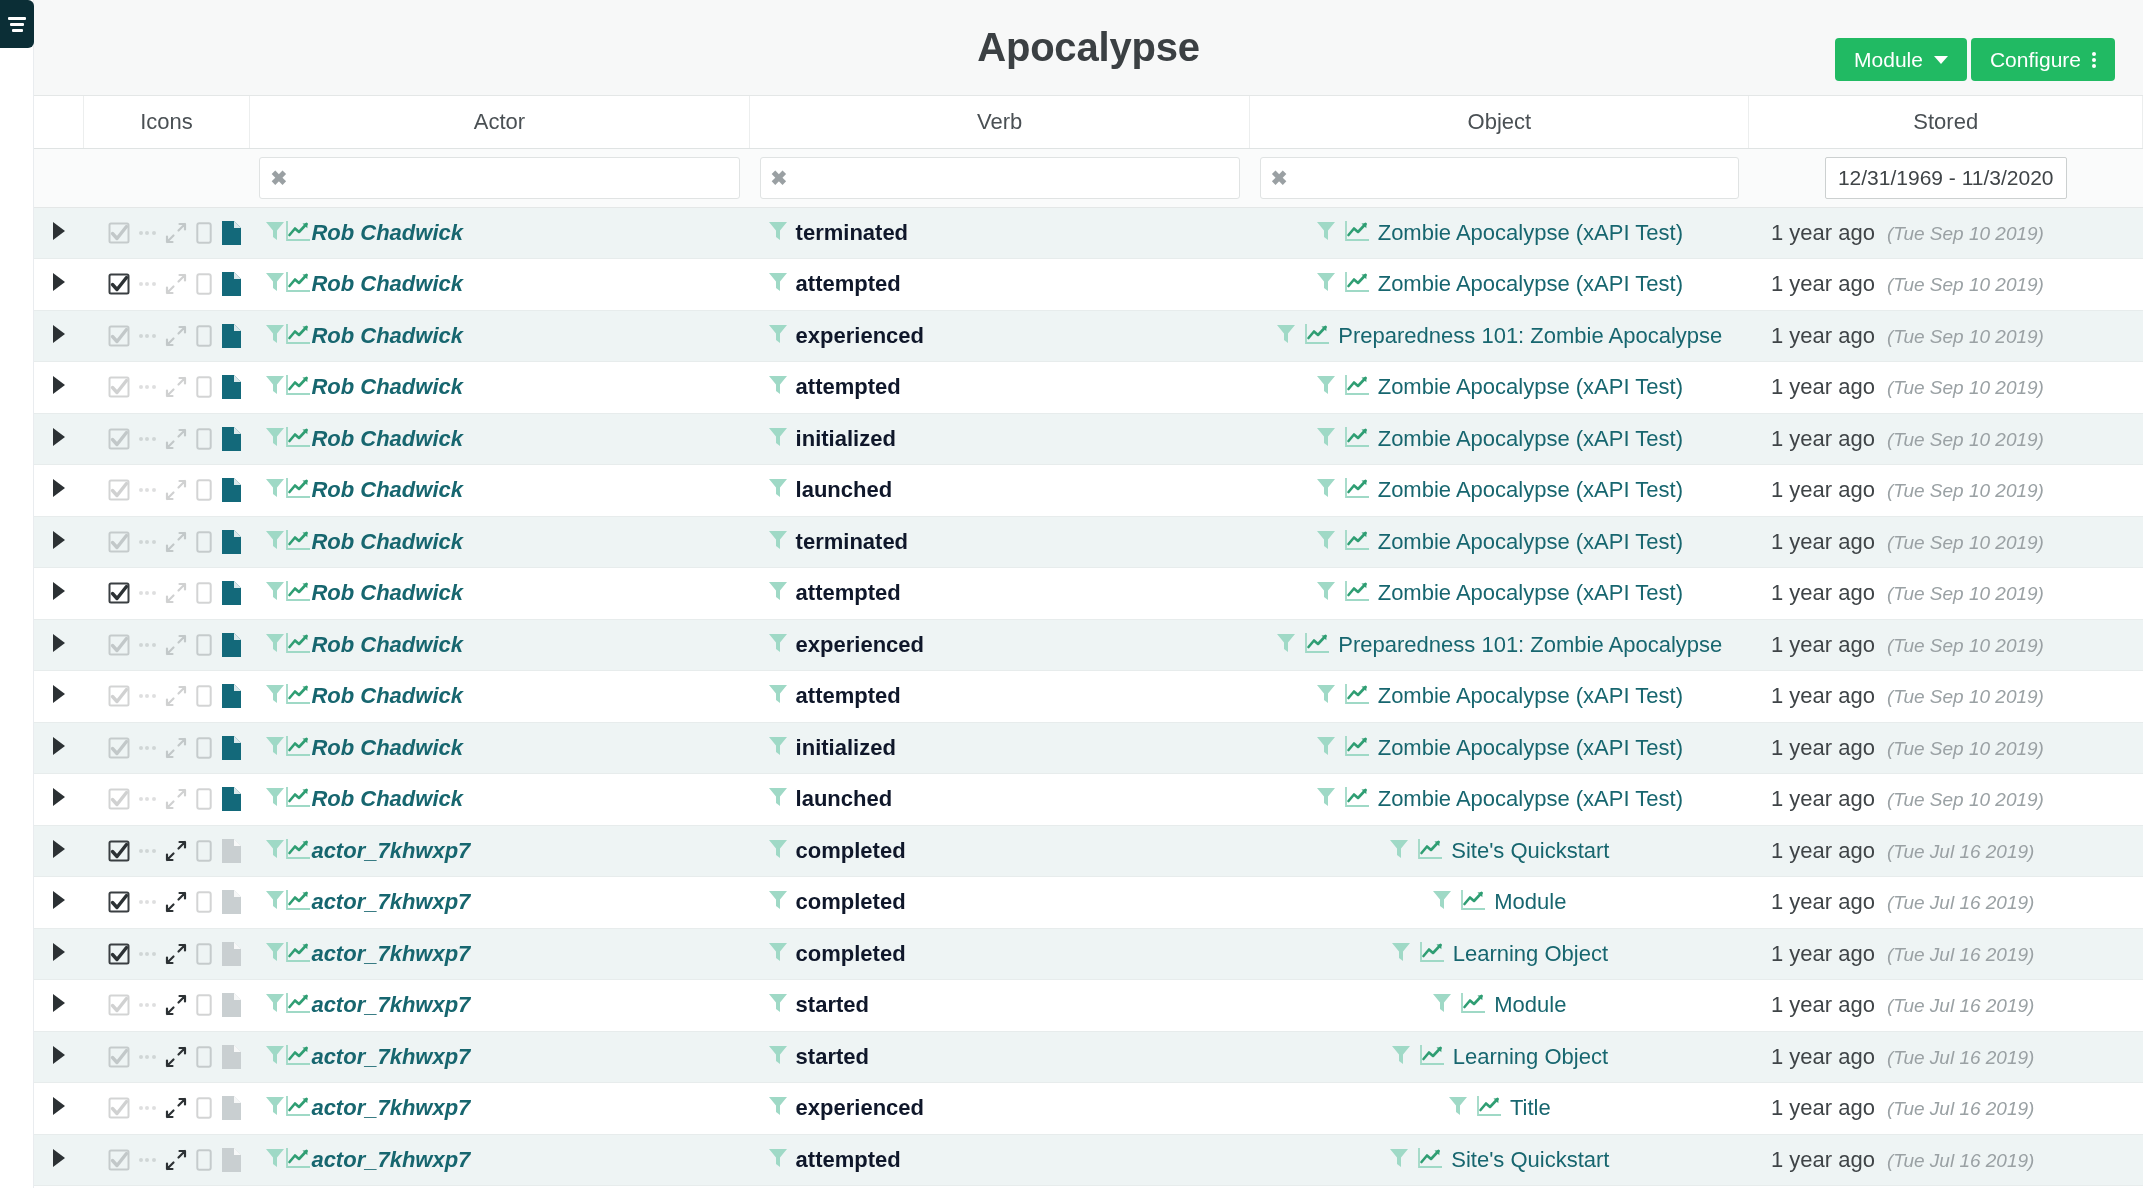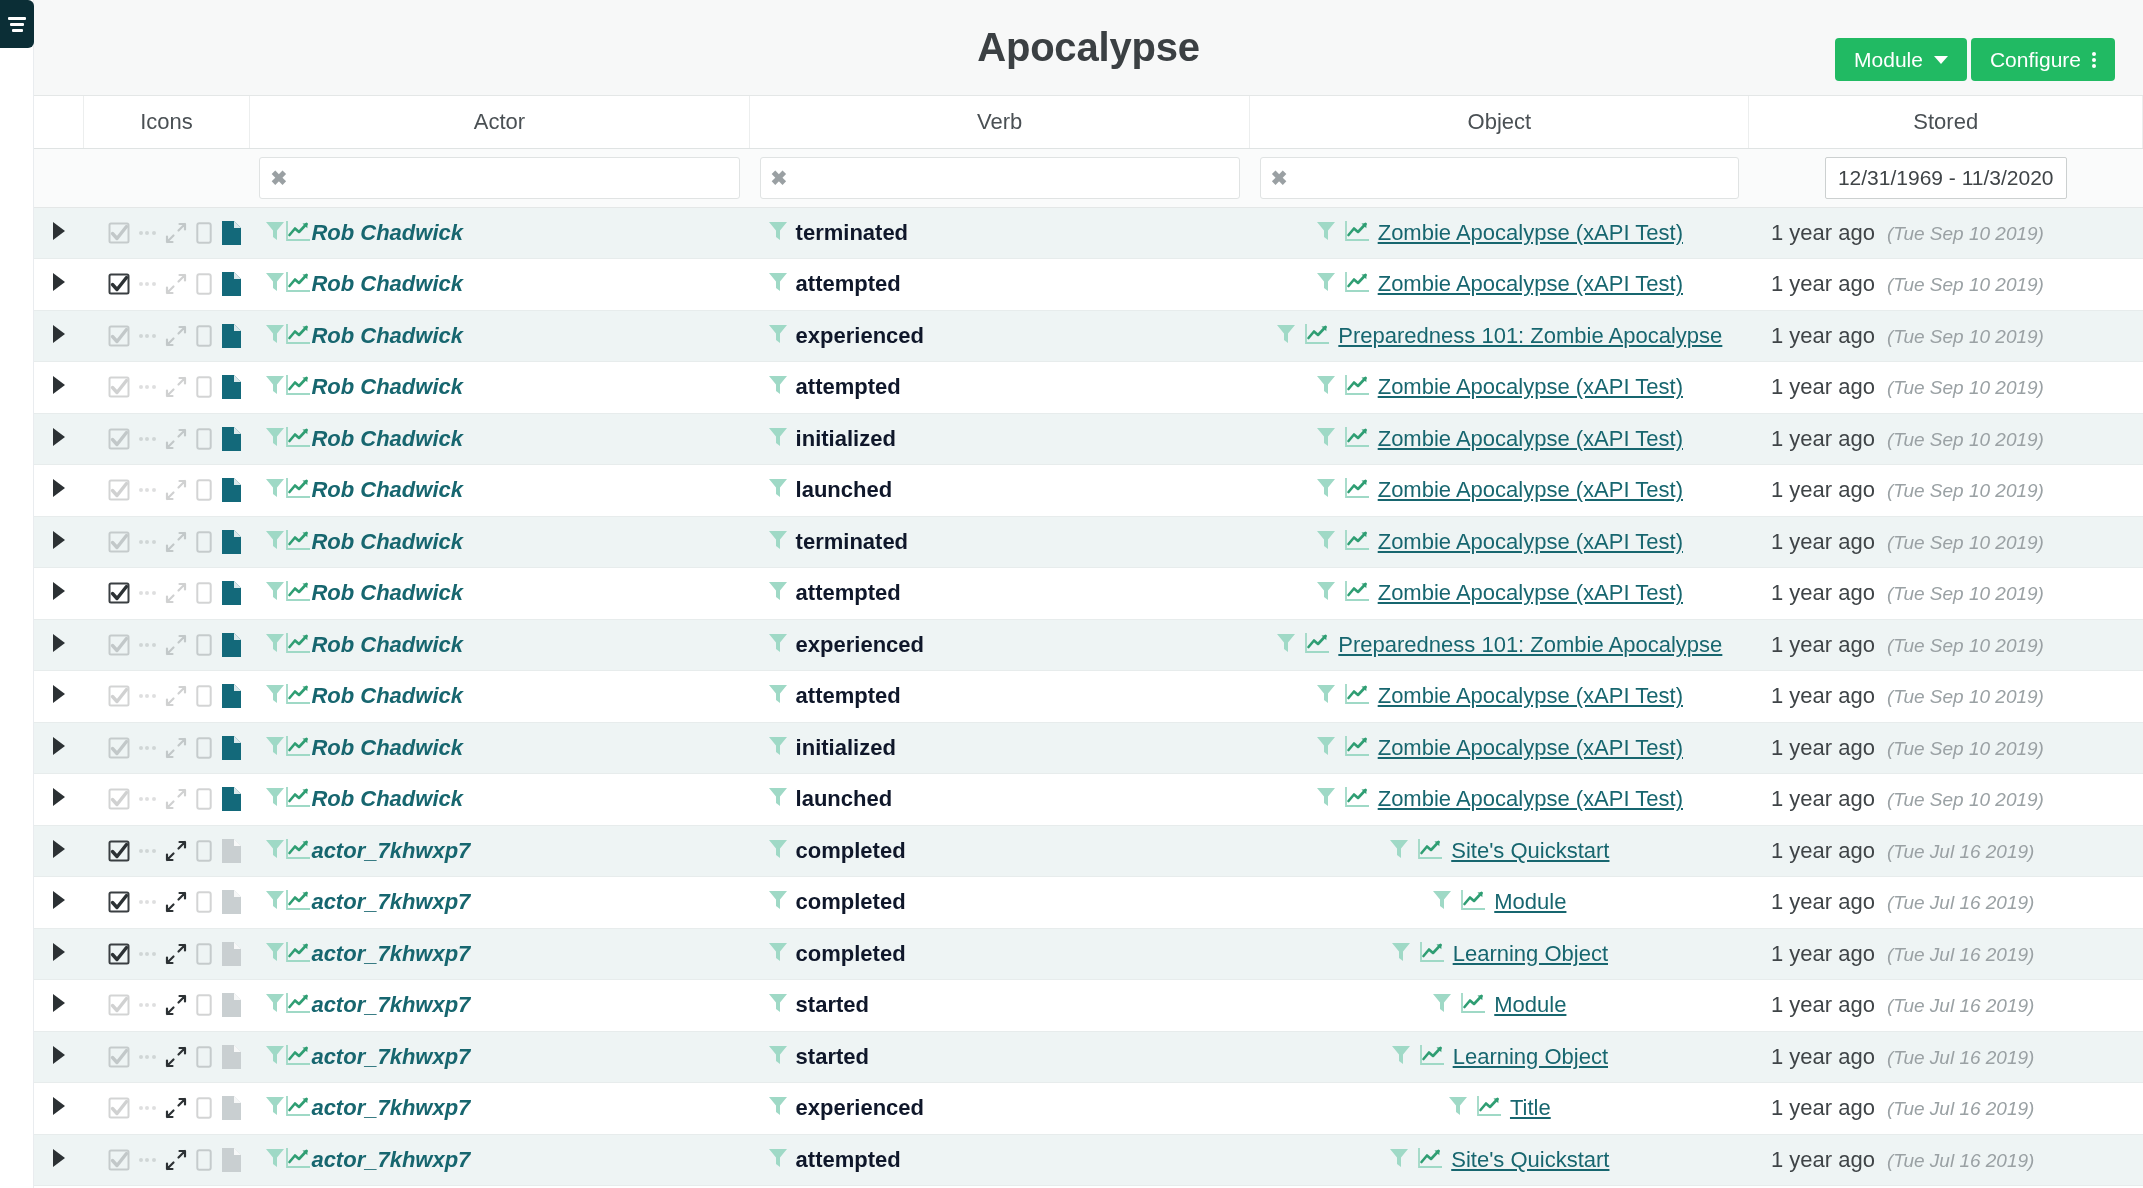--- a/index.html
+++ b/index.html
@@ -241,21 +241,20 @@
     font-size: 22px;
     font-weight: bold;
     color: #0f172a;
   }
 
   
   .object-cell { display: flex; align-items: center; gap: 8px; justify-content: center; }
   .object-name {
     font-size: 22px;
     color: #17666f;
-    text-decoration: underline;
     cursor: pointer;
     white-space: nowrap;
   }
 
   
   .stored-cell { display: flex; align-items: baseline; gap: 12px; padding-left: 14px; text-align: right; }
   .stored-rel { font-size: 22px; color: #3f4447; }
   .stored-abs { font-size: 19px; color: #9aa1a4; font-style: italic; }
 </style>
 </head>

